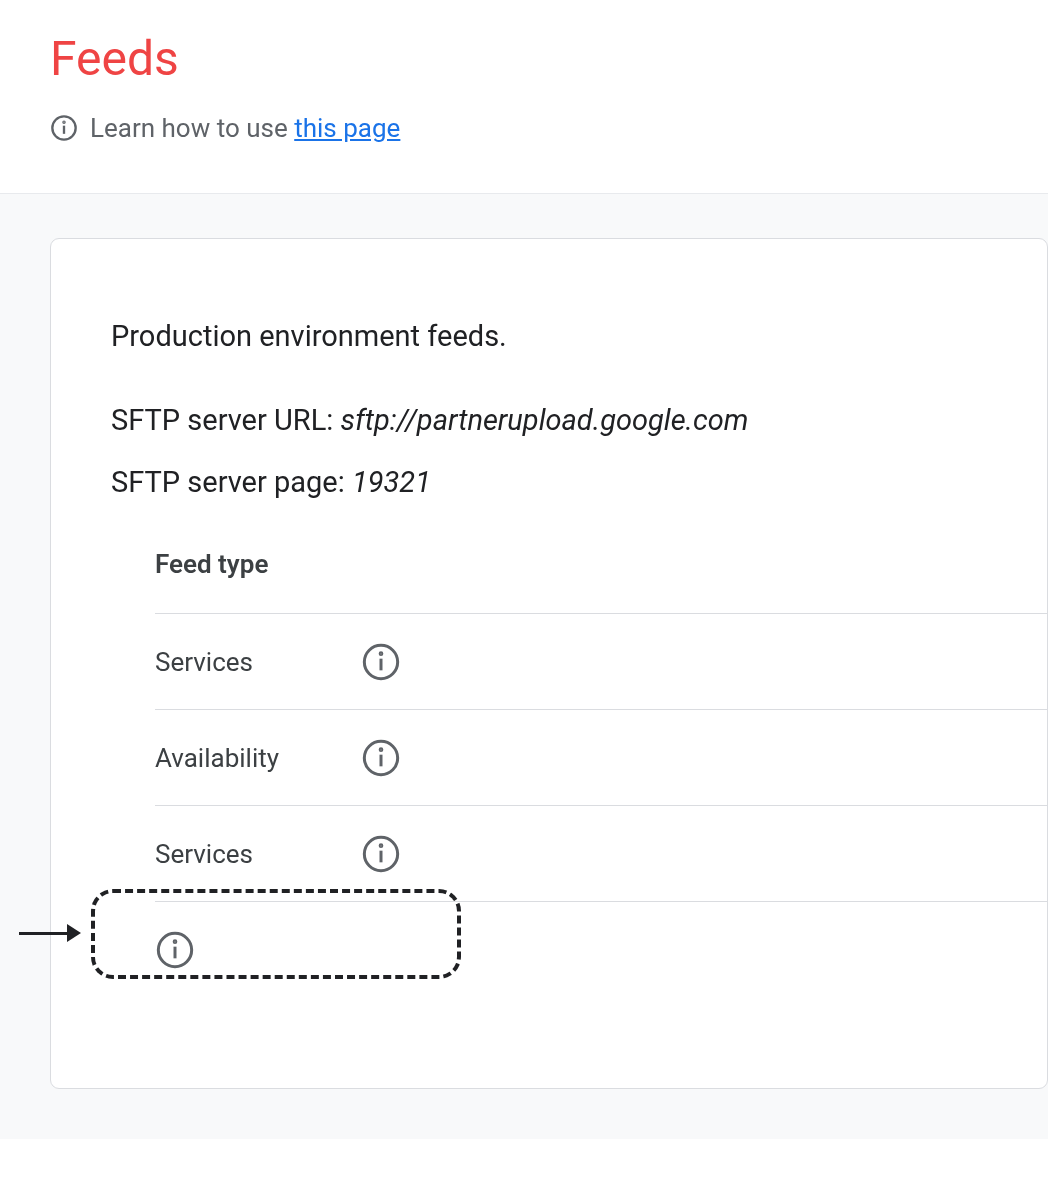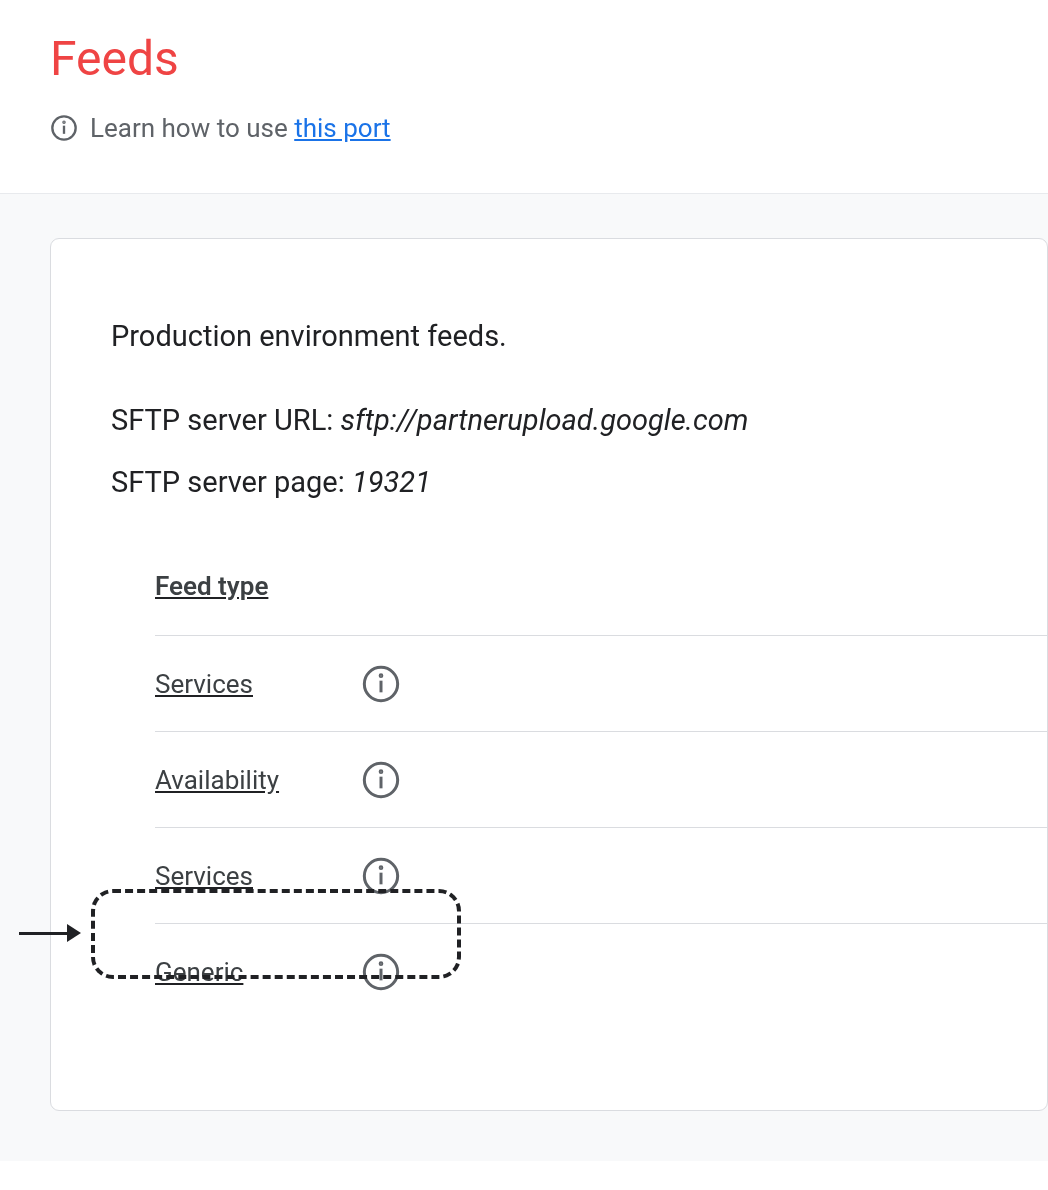--- a/index.html
+++ b/index.html
@@ -61,23 +61,22 @@
     .sftp-line {
       font-size: 29px;
       color: #202124;
       margin-bottom: 12px;
       margin-top: 28px;
     }
     .sftp-value {
       font-style: italic;
     }
     .table-wrap {
-      margin-top: 72px;
+      margin-top: 50px;
       padding-left: 44px;
-      text-decoration: underline;
     }
     .table-header {
       font-size: 26px;
       font-weight: 600;
       color: #3c4043;
       padding-bottom: 34px;
       border-bottom: 1px solid #dadce0;
     }
     .table-row {
       display: flex;
@@ -136,21 +135,21 @@
   <h1 class="page-title">Feeds</h1>
   <div class="help-row">
     <span class="info-icon-small">
       <svg width="28" height="28" viewBox="0 0 24 24" fill="none" stroke="currentColor" stroke-width="2">
         <circle cx="12" cy="12" r="10"></circle>
         <line x1="12" y1="10" x2="12" y2="17"></line>
         <circle cx="12" cy="7" r="0.5" fill="currentColor"></circle>
       </svg>
     </span>
     <span class="help-text">
-      <span>Learn how to use </span><a class="help-link">this port</a>
+      <span>Learn how to use </span><a class="help-link">this page</a>
     </span>
   </div>
 </div>
 
 <div class="content-bg">
   <div class="card">
     <div class="card-desc">Production environment feeds.</div>
 
     <div class="sftp-line">
       <span>SFTP server URL: </span><span class="sftp-value">sftp://partnerupload.google.com</span>
@@ -189,21 +188,20 @@
         <span class="info-icon-circle">
           <svg width="40" height="40" viewBox="0 0 24 24" fill="none" stroke="currentColor" stroke-width="1.8">
             <circle cx="12" cy="12" r="10"></circle>
               <line x1="12" y1="10" x2="12" y2="17"></line>
               <circle cx="12" cy="7" r="0.5" fill="currentColor"></circle>
           </svg>
         </span>
       </div>
 
       <div class="table-row last" id="generic-row">
-        <span class="row-label">Generic</span>
         <span class="info-icon-circle">
           <svg width="40" height="40" viewBox="0 0 24 24" fill="none" stroke="currentColor" stroke-width="1.8">
             <circle cx="12" cy="12" r="10"></circle>
               <line x1="12" y1="10" x2="12" y2="17"></line>
               <circle cx="12" cy="7" r="0.5" fill="currentColor"></circle>
           </svg>
         </span>
       </div>
     </div>
 

